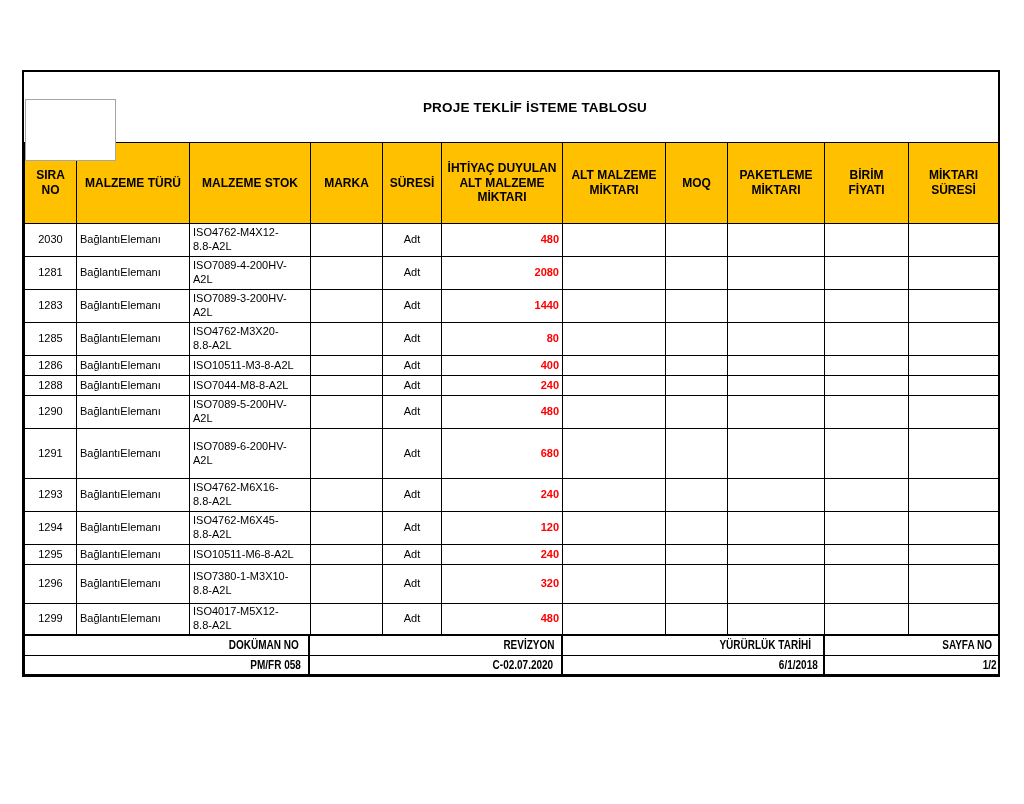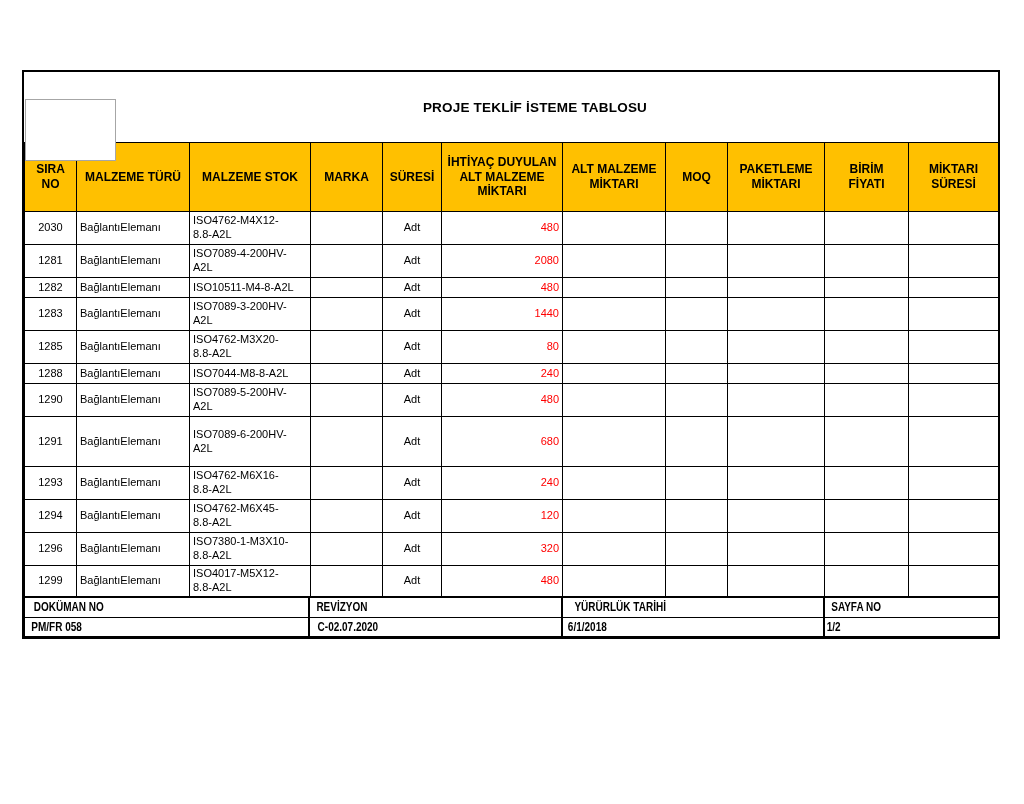--- a/index.html
+++ b/index.html
@@ -28,33 +28,33 @@
     position:absolute;left:1px;top:27px;width:91px;height:62px;
     background:#fff;border:1px solid var(--logo-border);z-index:5;
   }
   table{border-collapse:collapse;table-layout:fixed;width:974px;}
   .main th{
     background:var(--header-bg);
     border:1px solid var(--grid);
     font-size:12px;font-weight:bold;text-align:center;vertical-align:middle;
     padding:2px 5px;line-height:1.22;
   }
-  .main thead tr{height:69px;}
+  .main thead tr{height:81px;}
   .main td{
     border:1px solid var(--grid);
     font-size:11px;vertical-align:middle;line-height:1.2;
     padding:1px 3px;overflow:hidden;
   }
   td.al-c{text-align:center;}
   td.al-l{text-align:left;}
   td.stok{white-space:nowrap;line-height:1.25;}
-  td.qty{color:var(--qty-color);font-weight:normal;text-align:right;padding-right:3px;}
+  td.qty{color:var(--qty-color);font-weight:bold;text-align:right;padding-right:3px;}
   .footer td{
     border:1px solid var(--grid);
-    font-weight:bold;font-size:12.5px;text-align:left;vertical-align:middle;
+    font-weight:bold;font-size:12.5px;text-align:right;vertical-align:middle;
     padding:0;
   }
   .footer td + td{border-left:2px solid var(--grid);}
   .footer tr{height:20px;}
   .footer tr:last-child td{border-bottom:3px solid var(--grid);}
   .cond{display:inline-block;transform:scaleX(.8);transform-origin:center;white-space:nowrap;}
 </style>
 </head>
 <body>
 
@@ -113,53 +113,53 @@
           <td class="al-l stok">ISO7089-4-200HV-<br>A2L</td>
           <td class="al-c"></td>
           <td class="al-c">Adt</td>
           <td class="qty">2080</td>
           <td class="al-c"></td>
           <td class="al-c"></td>
           <td class="al-c"></td>
           <td class="al-c"></td>
           <td class="al-c"></td>
         </tr>
+        <tr style="height: 33px;">
+          <td class="al-c">1283</td>
+          <td class="al-l">BağlantıElemanı</td>
+          <td class="al-l stok">ISO7089-3-200HV-<br>A2L</td>
+          <td class="al-c"></td>
+          <td class="al-c">Adt</td>
+          <td class="qty">1440</td>
+          <td class="al-c"></td>
+          <td class="al-c"></td>
+          <td class="al-c"></td>
+          <td class="al-c"></td>
+          <td class="al-c"></td>
+        </tr>
+        <tr style="height: 33px;">
+          <td class="al-c">1285</td>
+          <td class="al-l">BağlantıElemanı</td>
+          <td class="al-l stok">ISO4762-M3X20-<br>8.8-A2L</td>
+          <td class="al-c"></td>
+          <td class="al-c">Adt</td>
+          <td class="qty">80</td>
+          <td class="al-c"></td>
+          <td class="al-c"></td>
+          <td class="al-c"></td>
+          <td class="al-c"></td>
+          <td class="al-c"></td>
+        </tr>
         <tr style="height: 20px;">
-          <td class="al-c">1282</td>
-          <td class="al-l">BağlantıElemanı</td>
-          <td class="al-l stok">ISO10511-M4-8-A2L</td>
-          <td class="al-c"></td>
-          <td class="al-c">Adt</td>
-          <td class="qty">480</td>
-          <td class="al-c"></td>
-          <td class="al-c"></td>
-          <td class="al-c"></td>
-          <td class="al-c"></td>
-          <td class="al-c"></td>
-        </tr>
-        <tr style="height: 33px;">
-          <td class="al-c">1283</td>
-          <td class="al-l">BağlantıElemanı</td>
-          <td class="al-l stok">ISO7089-3-200HV-<br>A2L</td>
-          <td class="al-c"></td>
-          <td class="al-c">Adt</td>
-          <td class="qty">1440</td>
-          <td class="al-c"></td>
-          <td class="al-c"></td>
-          <td class="al-c"></td>
-          <td class="al-c"></td>
-          <td class="al-c"></td>
-        </tr>
-        <tr style="height: 33px;">
-          <td class="al-c">1285</td>
-          <td class="al-l">BağlantıElemanı</td>
-          <td class="al-l stok">ISO4762-M3X20-<br>8.8-A2L</td>
-          <td class="al-c"></td>
-          <td class="al-c">Adt</td>
-          <td class="qty">80</td>
+          <td class="al-c">1286</td>
+          <td class="al-l">BağlantıElemanı</td>
+          <td class="al-l stok">ISO10511-M3-8-A2L</td>
+          <td class="al-c"></td>
+          <td class="al-c">Adt</td>
+          <td class="qty">400</td>
           <td class="al-c"></td>
           <td class="al-c"></td>
           <td class="al-c"></td>
           <td class="al-c"></td>
           <td class="al-c"></td>
         </tr>
         <tr style="height: 20px;">
           <td class="al-c">1288</td>
           <td class="al-l">BağlantıElemanı</td>
           <td class="al-l stok">ISO7044-M8-8-A2L</td>
@@ -217,21 +217,34 @@
           <td class="al-l stok">ISO4762-M6X45-<br>8.8-A2L</td>
           <td class="al-c"></td>
           <td class="al-c">Adt</td>
           <td class="qty">120</td>
           <td class="al-c"></td>
           <td class="al-c"></td>
           <td class="al-c"></td>
           <td class="al-c"></td>
           <td class="al-c"></td>
         </tr>
-        <tr style="height: 33px;">
+        <tr style="height: 20px;">
+          <td class="al-c">1295</td>
+          <td class="al-l">BağlantıElemanı</td>
+          <td class="al-l stok">ISO10511-M6-8-A2L</td>
+          <td class="al-c"></td>
+          <td class="al-c">Adt</td>
+          <td class="qty">240</td>
+          <td class="al-c"></td>
+          <td class="al-c"></td>
+          <td class="al-c"></td>
+          <td class="al-c"></td>
+          <td class="al-c"></td>
+        </tr>
+        <tr style="height: 39px;">
           <td class="al-c">1296</td>
           <td class="al-l">BağlantıElemanı</td>
           <td class="al-l stok">ISO7380-1-M3X10-<br>8.8-A2L</td>
           <td class="al-c"></td>
           <td class="al-c">Adt</td>
           <td class="qty">320</td>
           <td class="al-c"></td>
           <td class="al-c"></td>
           <td class="al-c"></td>
           <td class="al-c"></td>

